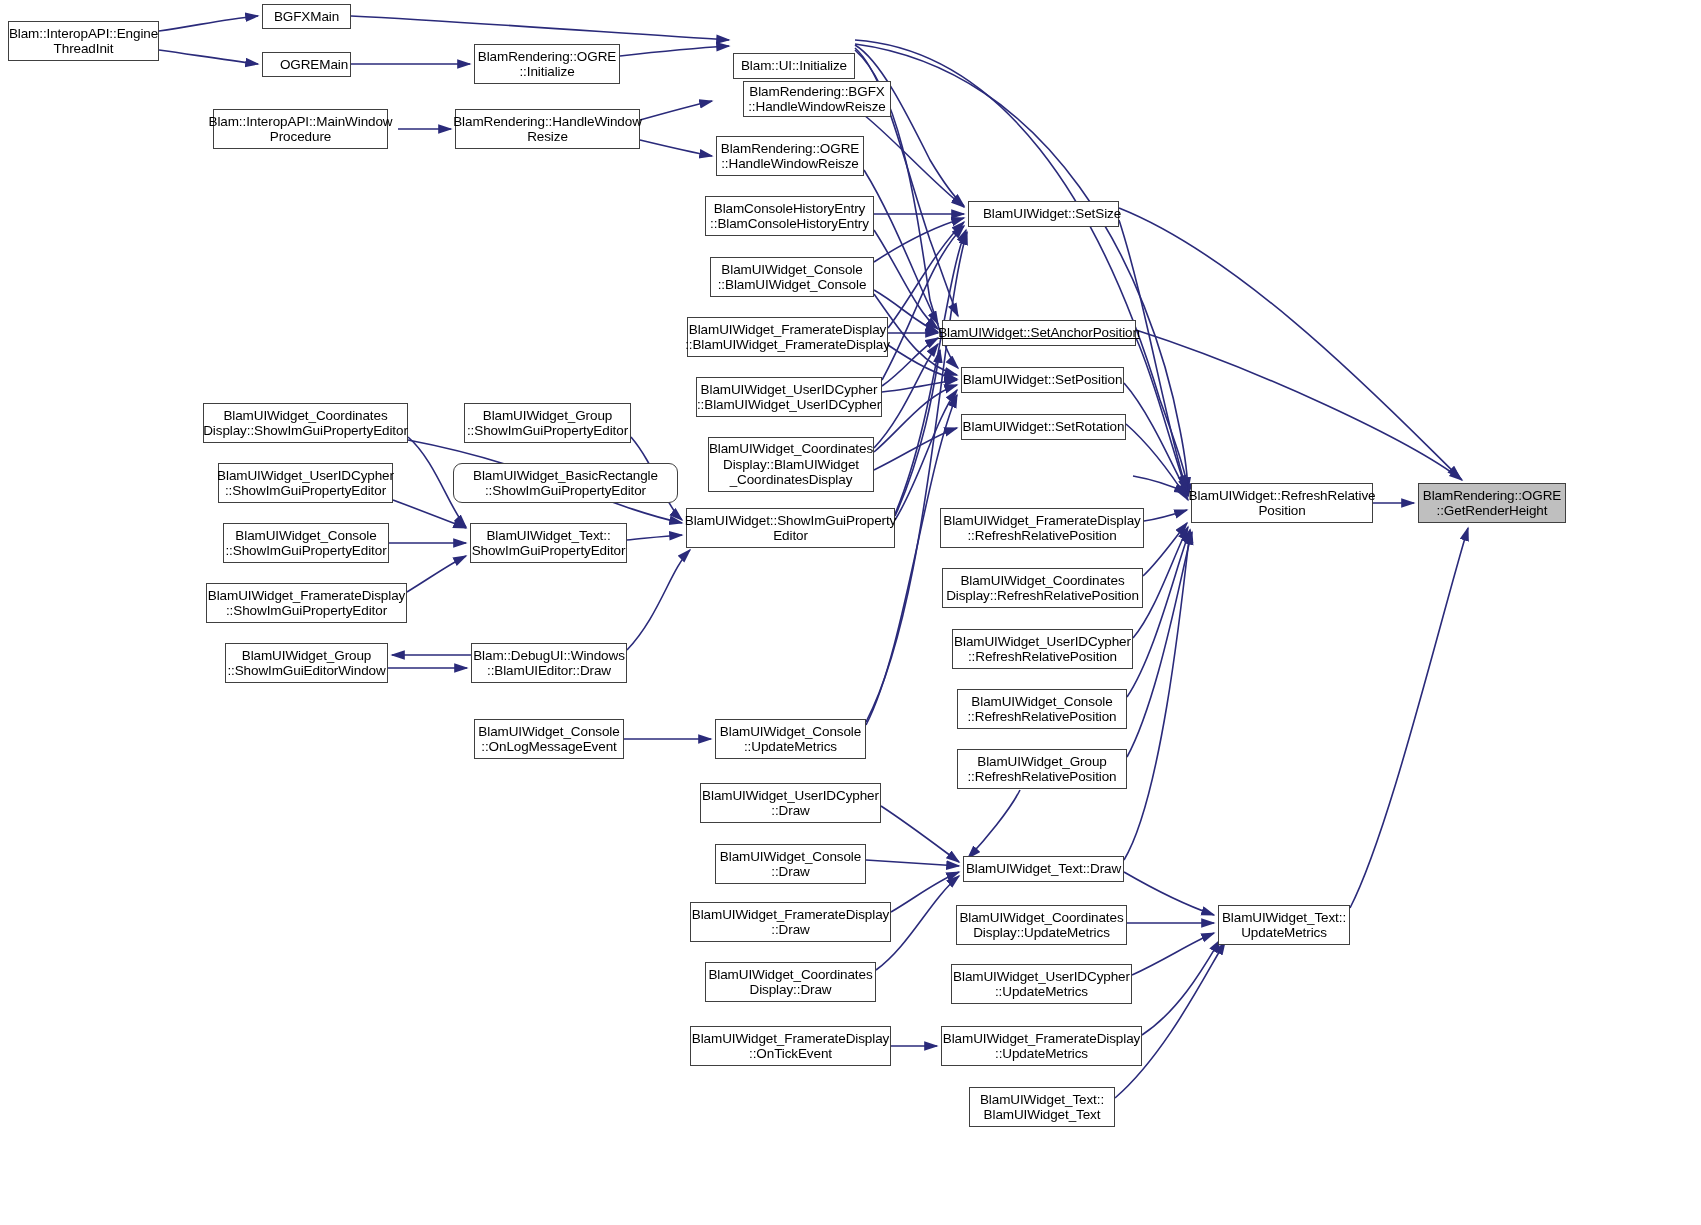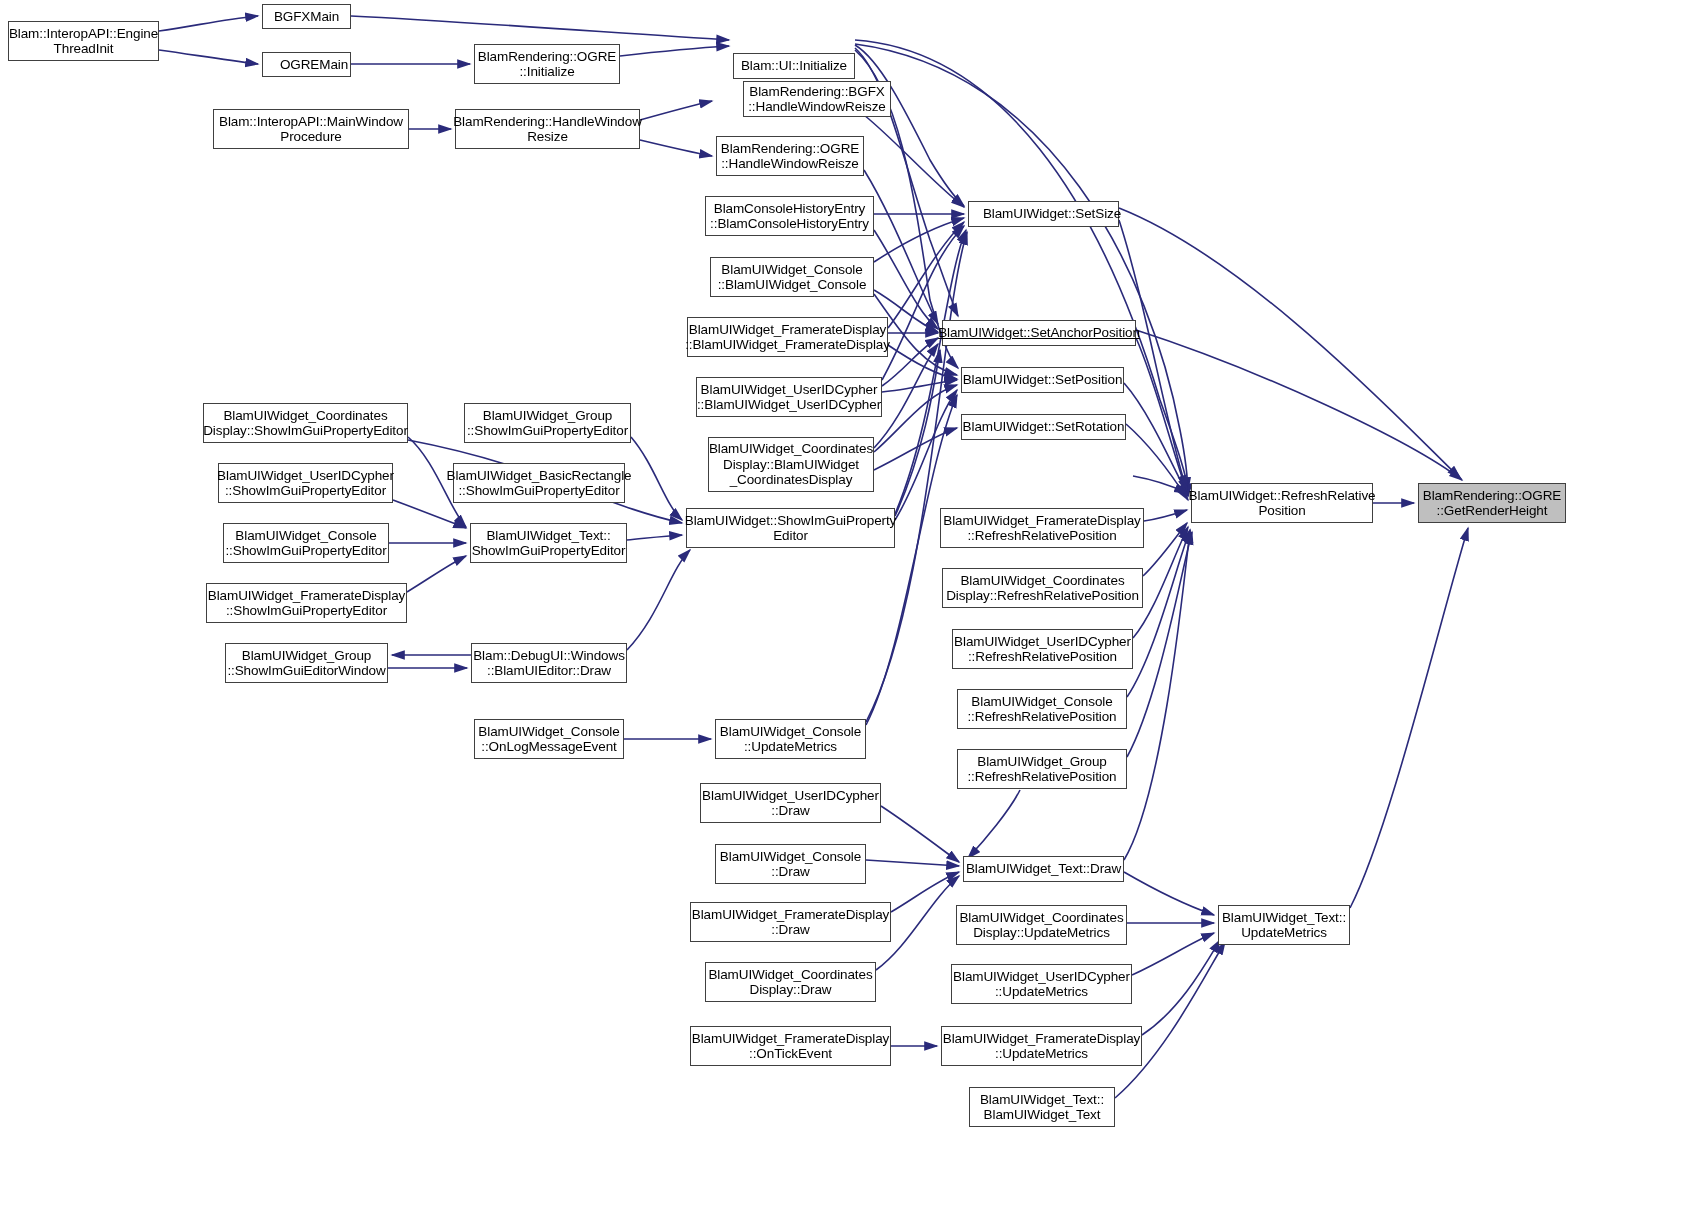--- a/index.html
+++ b/index.html
@@ -129,21 +129,21 @@
         <path d="M1136,330 C1260,370 1410,440 1462,480" marker-end="url(#arrow)" stroke="#2a2a7a"></path>
       </g>
   </svg>
   <div id="node-layer">
       <div class="node" style="left: 8px; top: 21px; width: 151px; height: 40px;">Blam::InteropAPI::Engine
 ThreadInit</div>
       <div class="node" style="left: 262px; top: 4px; width: 89px; height: 25px;">BGFXMain</div>
       <div class="node" style="left: 262px; top: 52px; width: 89px; height: 25px; padding-left: 18px;">OGREMain</div>
       <div class="node" style="left: 474px; top: 44px; width: 146px; height: 40px;">BlamRendering::OGRE
 ::Initialize</div>
-      <div class="node" style="left: 213px; top: 109px; width: 196px; height: 40px;">Blam::InteropAPI::MainWindow
+      <div class="node" style="left: 213px; top: 109px; width: 175px; height: 40px;">Blam::InteropAPI::MainWindow
 Procedure</div>
       <div class="node" style="left: 455px; top: 109px; width: 185px; height: 40px;">BlamRendering::HandleWindow
 Resize</div>
       <div class="node" style="left: 733px; top: 29px; width: 122px; height: 26px; margin-top: 24px;">Blam::UI::Initialize</div>
       <div class="node" style="left: 716px; top: 81px; width: 148px; height: 36px; margin-left: 27px;">BlamRendering::BGFX
 ::HandleWindowReisze</div>
       <div class="node" style="left: 716px; top: 136px; width: 148px; height: 40px;">BlamRendering::OGRE
 ::HandleWindowReisze</div>
       <div class="node" style="left: 705px; top: 196px; width: 169px; height: 40px;">BlamConsoleHistoryEntry
 ::BlamConsoleHistoryEntry</div>
@@ -180,21 +180,21 @@
       <div class="node" style="left: 218px; top: 463px; width: 175px; height: 40px;">BlamUIWidget_UserIDCypher
 ::ShowImGuiPropertyEditor</div>
       <div class="node" style="left: 223px; top: 523px; width: 166px; height: 40px;">BlamUIWidget_Console
 ::ShowImGuiPropertyEditor</div>
       <div class="node" style="left: 206px; top: 583px; width: 201px; height: 40px;">BlamUIWidget_FramerateDisplay
 ::ShowImGuiPropertyEditor</div>
       <div class="node" style="left: 225px; top: 643px; width: 163px; height: 40px;">BlamUIWidget_Group
 ::ShowImGuiEditorWindow</div>
       <div class="node" style="left: 464px; top: 403px; width: 167px; height: 40px;">BlamUIWidget_Group
 ::ShowImGuiPropertyEditor</div>
-      <div class="node" style="left: 453px; top: 463px; width: 172px; height: 40px;">BlamUIWidget_BasicRectangle
+      <div class="node" style="left: 453px; top: 463px; width: 225px; height: 40px; border-radius: 9px;">BlamUIWidget_BasicRectangle
 ::ShowImGuiPropertyEditor</div>
       <div class="node" style="left: 470px; top: 523px; width: 157px; height: 40px;">BlamUIWidget_Text::
 ShowImGuiPropertyEditor</div>
       <div class="node" style="left: 471px; top: 643px; width: 156px; height: 40px;">Blam::DebugUI::Windows
 ::BlamUIEditor::Draw</div>
       <div class="node" style="left: 686px; top: 508px; width: 209px; height: 40px;">BlamUIWidget::ShowImGuiProperty
 Editor</div>
       <div class="node" style="left: 474px; top: 719px; width: 150px; height: 40px;">BlamUIWidget_Console
 ::OnLogMessageEvent</div>
       <div class="node" style="left: 715px; top: 719px; width: 151px; height: 40px;">BlamUIWidget_Console

